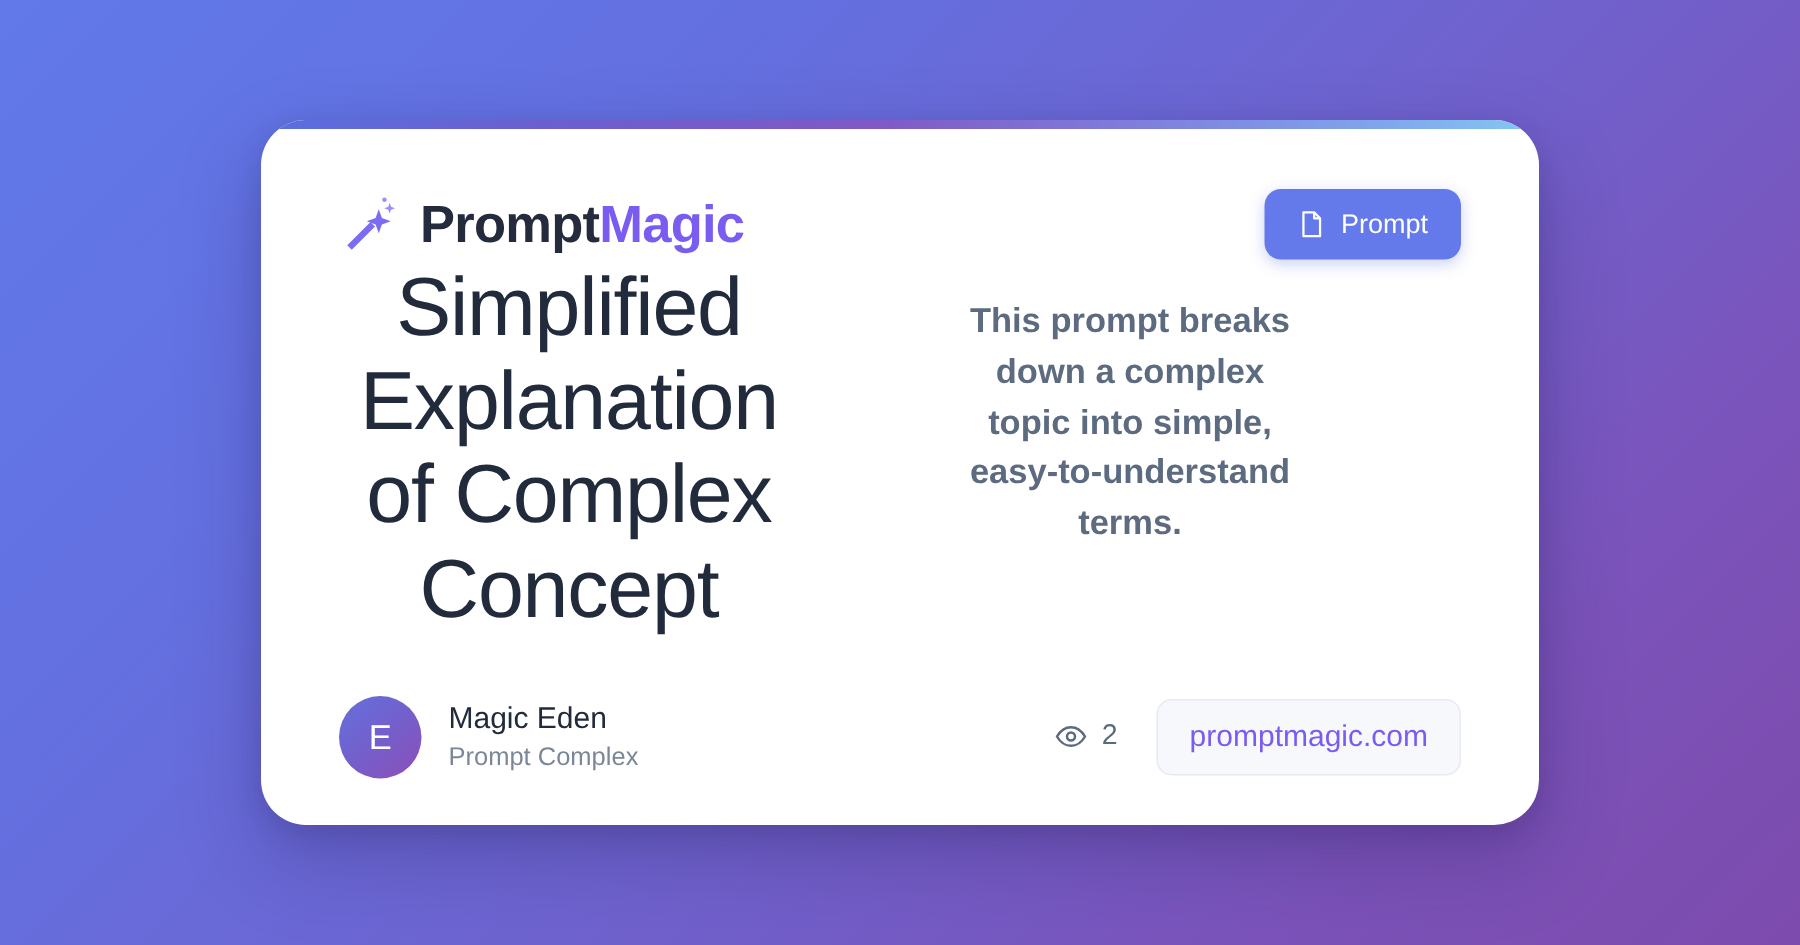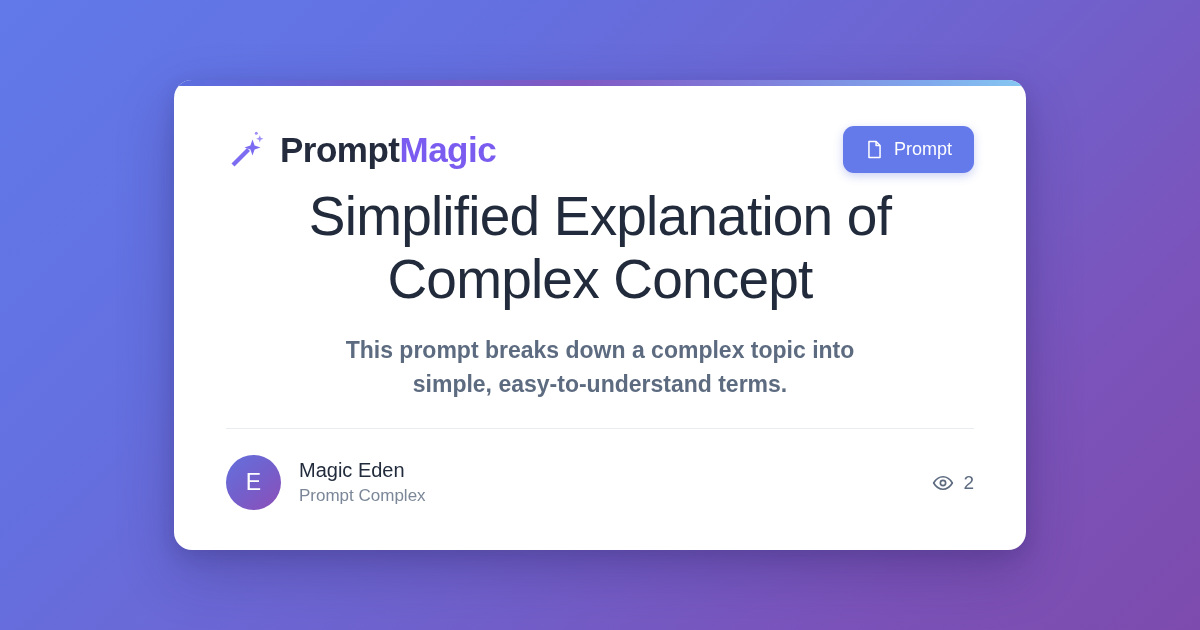--- a/index.html
+++ b/index.html
@@ -17,21 +17,21 @@
     align-items: center;
     justify-content: center;
   }
 
   
   .card {
     position: relative;
     width: 852px;
     height: 470px;
     background: #ffffff;
-    border-radius: 18px;
+    border-radius: 30px;
     box-shadow: 0 22px 55px rgba(40, 30, 90, 0.28),
                 0 6px 18px rgba(40, 30, 90, 0.16);
     overflow: hidden;
     display: flex;
     flex-direction: column;
     padding: 0 52px;
   }
 
   .accent-strip {
     position: absolute;
@@ -85,21 +85,20 @@
     font-weight: 400;
     cursor: pointer;
     box-shadow: 0 3px 10px rgba(80, 100, 220, 0.30);
   }
   .file-icon { width: 19px; height: 19px; display: block; flex: none; }
 
   
   .card-body {
     flex: 1;
     display: flex;
-    flex-direction: column;
     justify-content: center;
     text-align: center;
     padding-bottom: 4px;
   }
 
   .title {
     font-size: 55px;
     line-height: 1.14;
     font-weight: 400;
     color: #222b3c;
@@ -240,17 +239,18 @@
     <div class="meta">
 
       <div class="views">
         <svg class="eye-icon" viewBox="0 0 24 24">
           <path d="M1.8 12 C4.6 7.2 8.2 5.2 12 5.2 C15.8 5.2 19.4 7.2 22.2 12 C19.4 16.8 15.8 18.8 12 18.8 C8.2 18.8 4.6 16.8 1.8 12 Z" fill="none" stroke="#5d6b80" stroke-width="1.8" stroke-linejoin="round"></path>
           <circle cx="12" cy="12" r="2.9" fill="none" stroke="#5d6b80" stroke-width="1.8"></circle>
         </svg>
         <span>2</span>
       </div>
 
+      <div class="site-badge">promptmagic.com</div>
 
     </div>
   </div>
 
 </div>
 
 </body></html>

